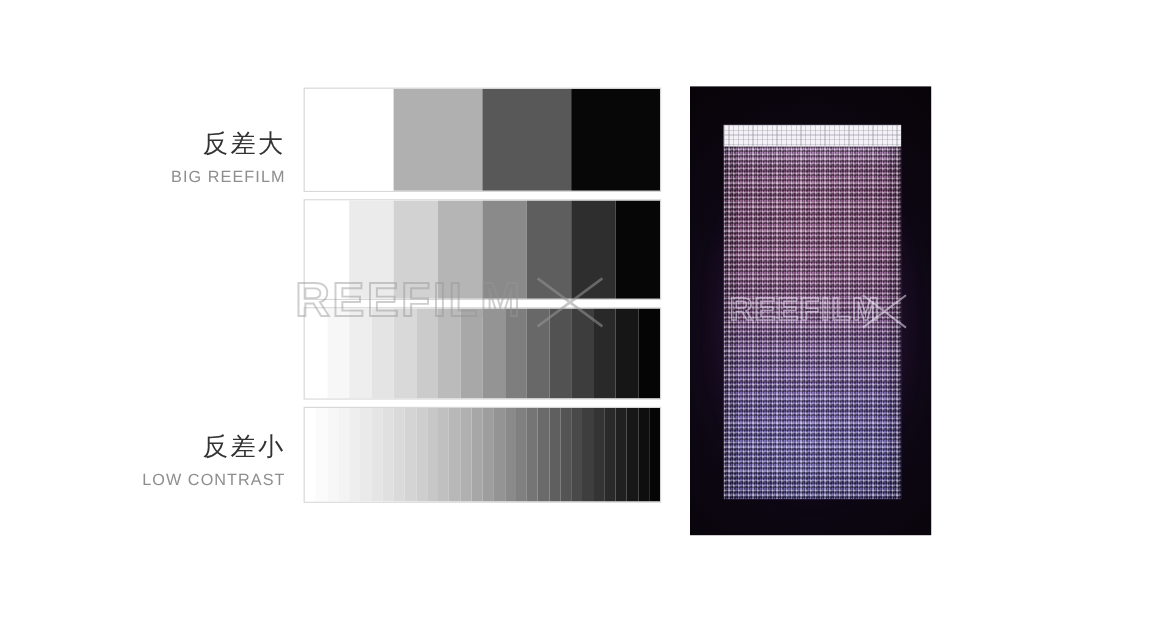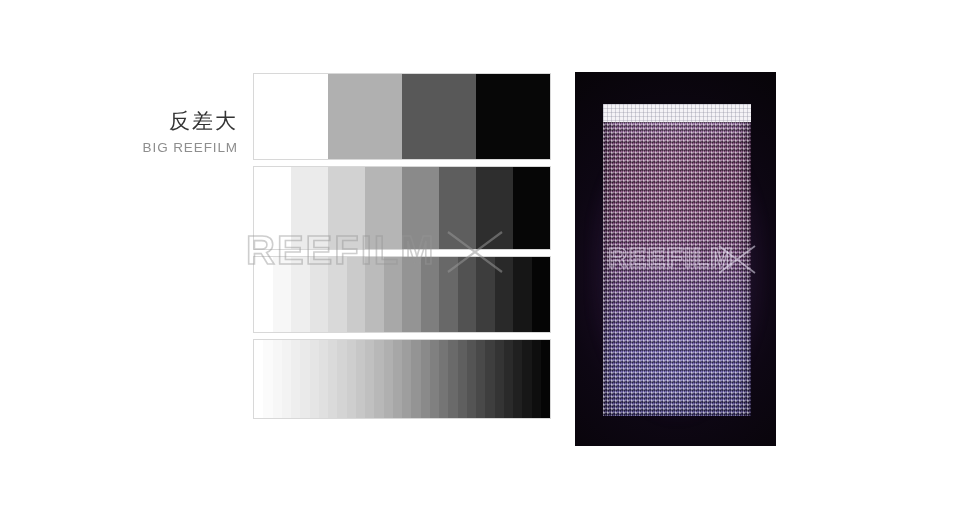--- a/index.html
+++ b/index.html
@@ -231,20 +231,24 @@
 </head>
 <body>
 
 <div id="stage">
 
   <div class="label-block" id="label-big">
     <div class="label-cn">反差大</div>
     <div class="label-en">BIG REEFILM</div>
   </div>
 
+  <div class="label-block" id="label-low">
+    <div class="label-cn">反差小</div>
+    <div class="label-en">LOW CONTRAST</div>
+  </div>
 
   <div class="bar" id="bar-4step">
       <div class="step" style="background: rgb(255, 255, 255);"></div>
       <div class="step" style="background: rgb(176, 176, 176);"></div>
       <div class="step" style="background: rgb(88, 88, 88);"></div>
       <div class="step" style="background: rgb(7, 7, 7);"></div>
     </div>
   <div class="bar" id="bar-8step">
       <div class="step" style="background: rgb(255, 255, 255);"></div>
       <div class="step" style="background: rgb(235, 235, 235);"></div>

